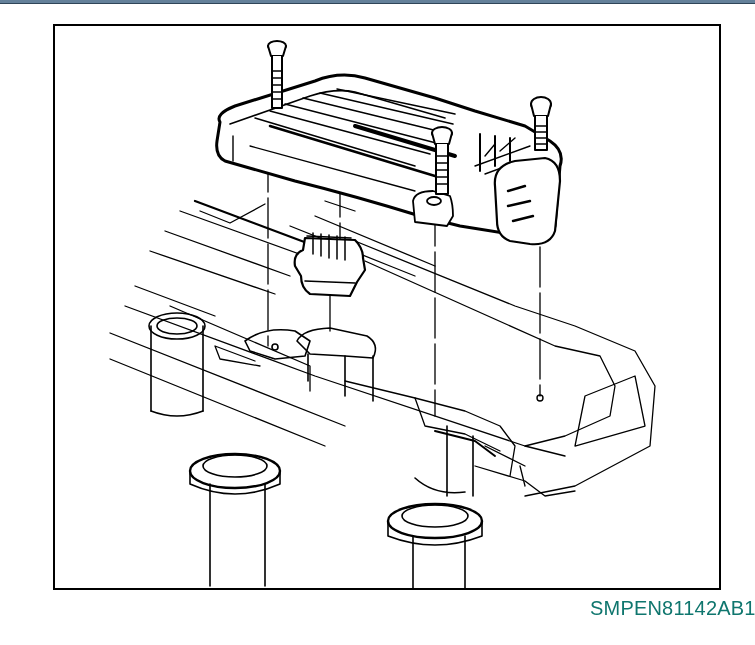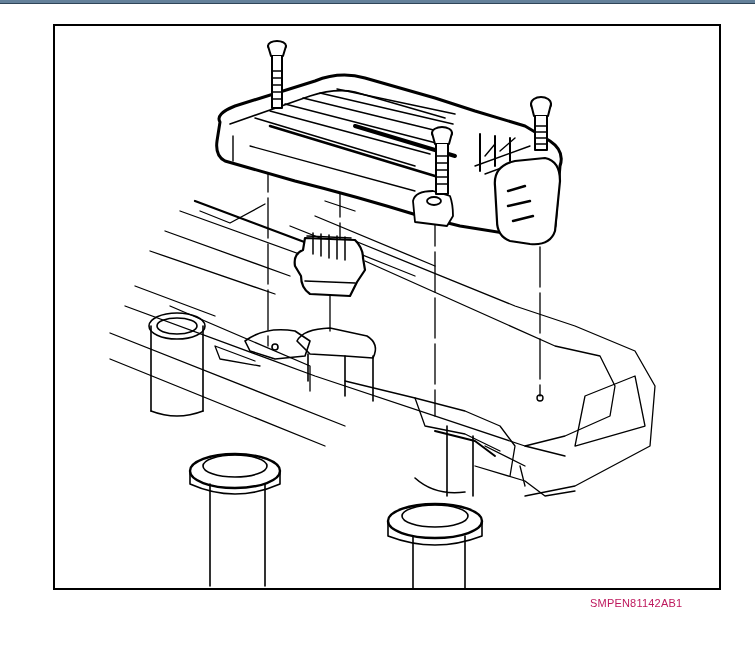--- a/index.html
+++ b/index.html
@@ -3,22 +3,22 @@
 <meta charset="utf-8">
 <style>
   html, body { margin: 0; padding: 0; background: #ffffff; }
   body { width: 755px; height: 645px; position: relative; overflow: hidden;
          font-family: "Liberation Sans", sans-serif; }
   .topbar { position: absolute; left: 0; top: 0; width: 755px; height: 3px;
             background: #64819a; border-bottom: 1px solid #2f4558; }
   .frame { position: absolute; left: 53px; top: 24px; width: 664px; height: 562px;
            border: 2px solid #000; border-top-width: 2px; background: #fff; }
   .frame svg { position: absolute; left: 0; top: 0; }
-  .caption { position: absolute; left: 590px; top: 597px; font-size: 11px;
-             color: #be185d; letter-spacing: 0.2px; }
+  .caption { position: absolute; left: 590px; top: 597px; font-size: 20px;
+             color: #0f766e; letter-spacing: 0.2px; }
 </style>
 </head>
 <body>
 
 <div class="topbar"></div>
 
 <div class="frame">
   <svg width="664" height="562" viewBox="0 0 664 562" fill="none" stroke="#000" stroke-linecap="round" stroke-linejoin="round">
 
     <g stroke-width="1.3">

